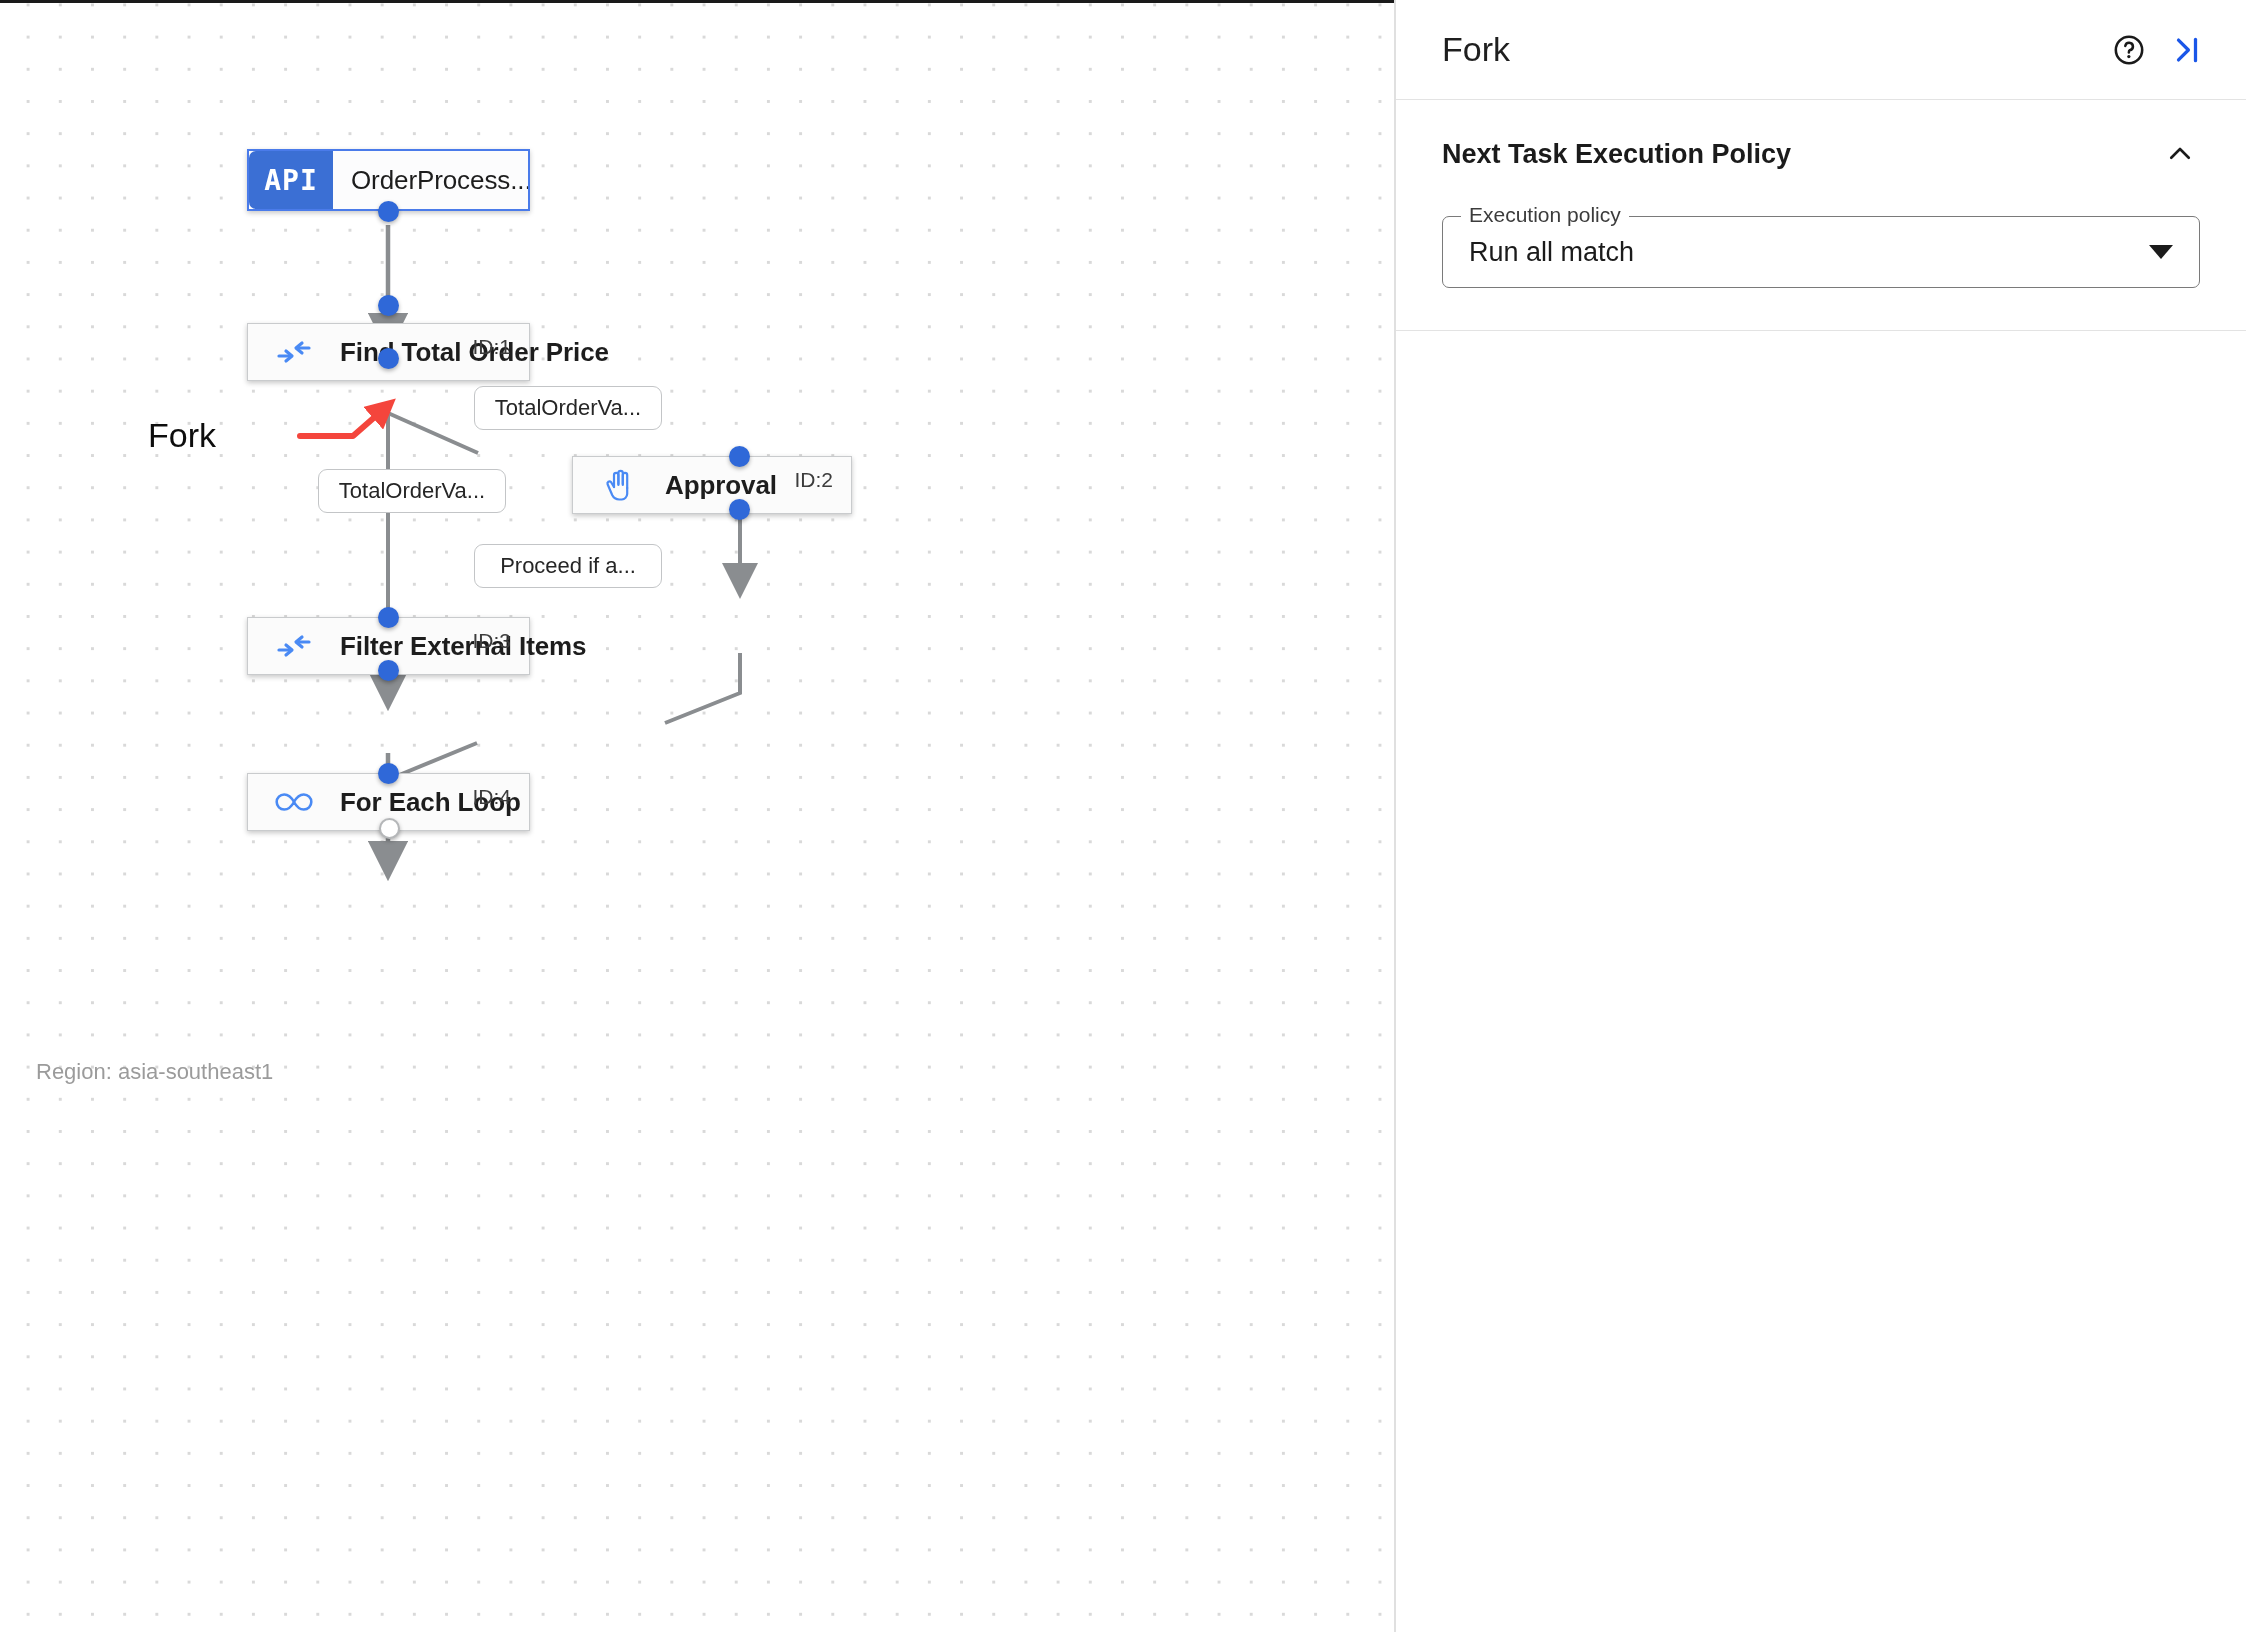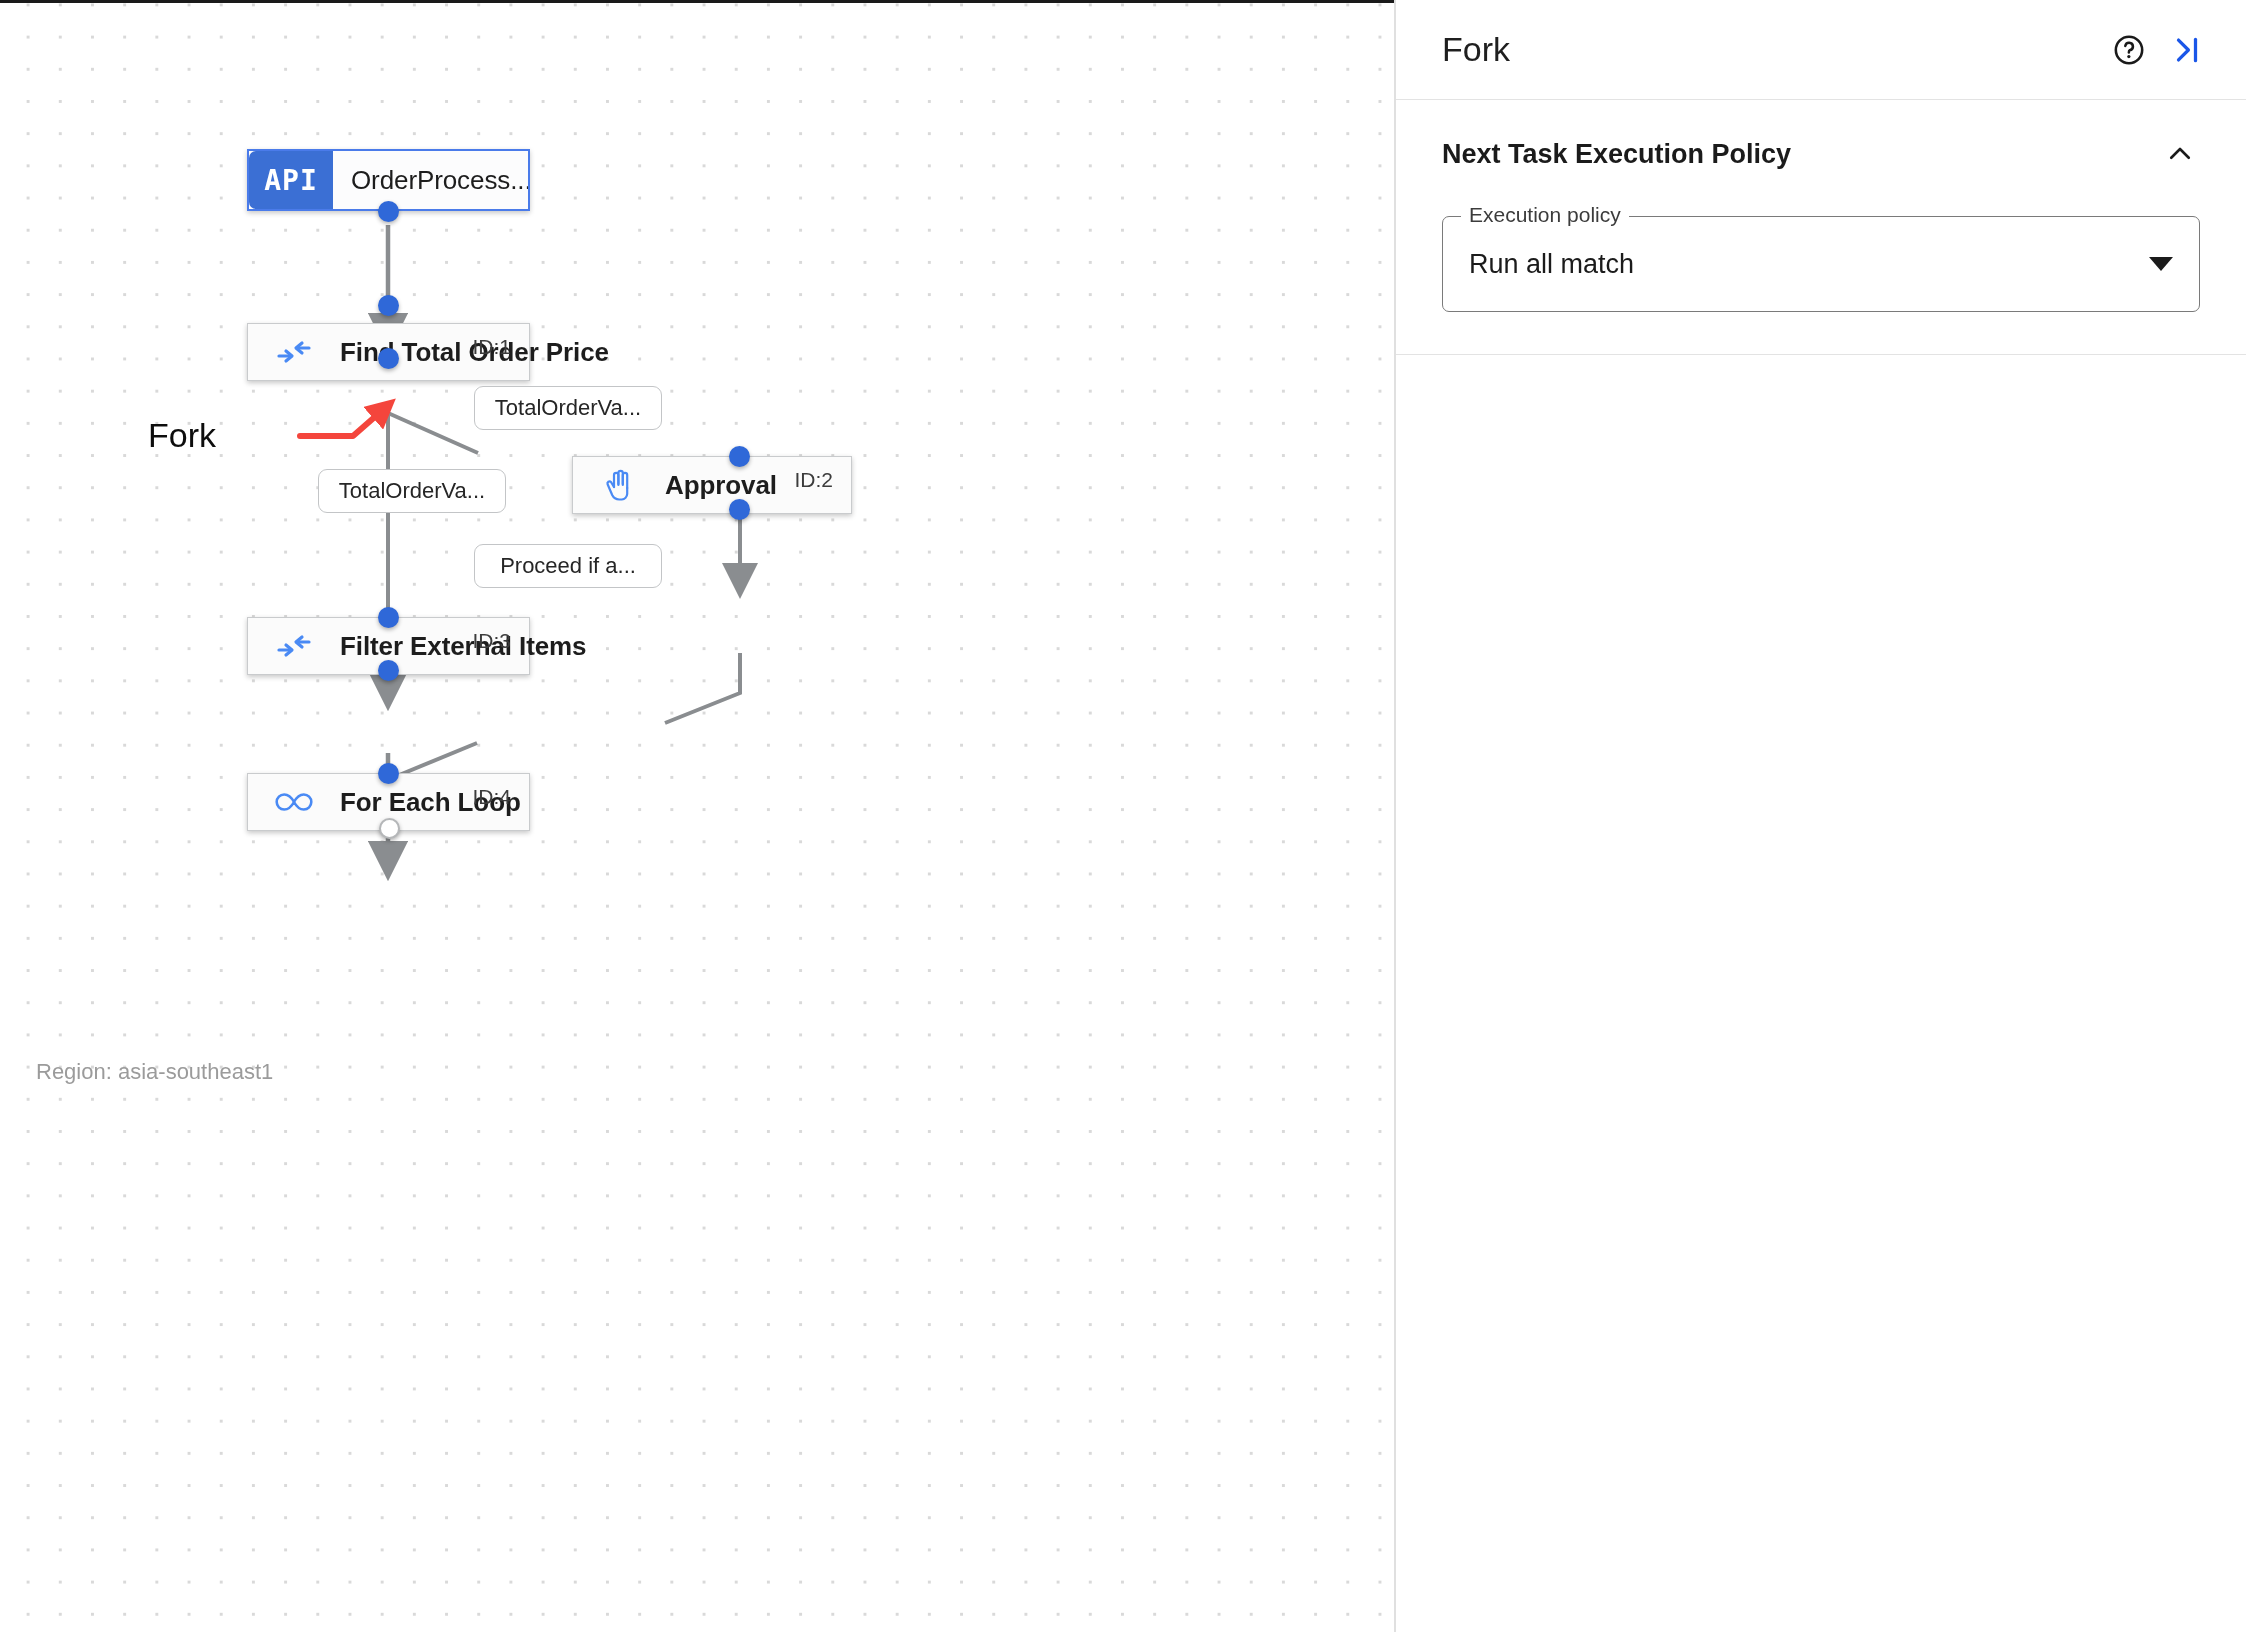--- a/index.html
+++ b/index.html
@@ -126,21 +126,21 @@
     border-bottom: 1.5px solid #e3e3e3;
   }
   .section-head {
     display: flex; align-items: center; margin-bottom: 42px;
   }
   .section-head-title { font-size: 27px; font-weight: 700; color: #1b1b1b; flex: 1; }
   .chev { width: 40px; height: 40px; display: flex; align-items: center; justify-content: center; cursor: pointer; }
 
   .select-field {
     position: relative;
-    height: 96px;
+    height: 72px;
     border: 1.5px solid #7a7a7a;
     border-radius: 7px;
     display: flex; align-items: center;
     padding: 0 26px;
     cursor: pointer;
   }
   .select-legend {
     position: absolute; left: 18px; top: -14px;
     background: #ffffff; padding: 0 8px;
     font-size: 21px; color: #3c3c3c;

